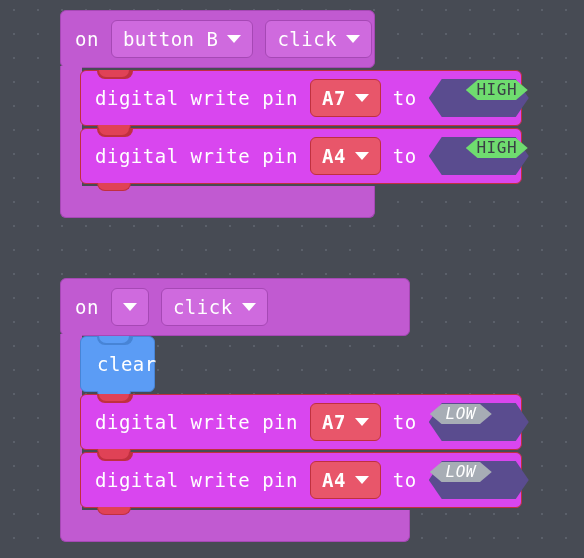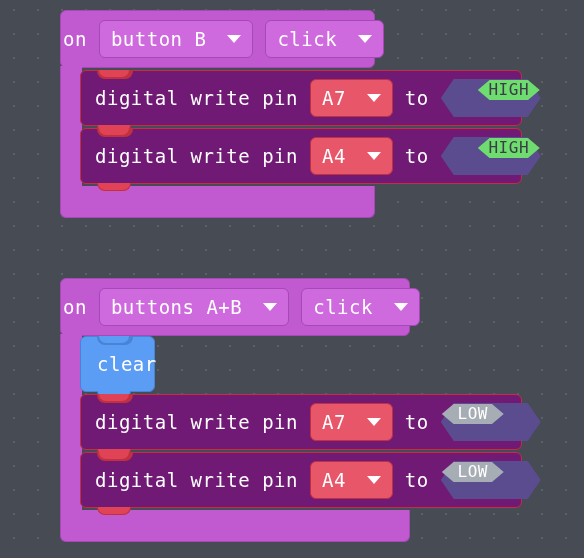--- a/index.html
+++ b/index.html
@@ -20,21 +20,21 @@
     position:absolute;
     background:#c15ad1;
     border:1px solid #a648b5;
     border-radius:6px;
     box-sizing:border-box;
   }
   .hat-head{
     position:absolute;left:0;top:0;
     display:flex;align-items:center;
     gap:12px;
-    padding:0 2px;
+    padding:0 14px;
     box-sizing:border-box;
     height:56px;
   }
   .hat-skirt{
     position:absolute;left:0;
     background:#c15ad1;
     border:1px solid #a648b5;
     border-top:none;
     border-radius:0 0 6px 6px;
     box-sizing:border-box;
@@ -48,21 +48,21 @@
   }
 
   .stmt{
     position:absolute;
     box-sizing:border-box;
     display:flex;align-items:center;
     gap:12px;
     padding:0 14px;
     border-radius:6px;
   }
-  .stmt.red{background:#701a75;border:1px solid #c0303f;}
+  .stmt.red{background:#d946ef;border:1px solid #c0303f;}
   .stmt.blue{background:#5b9cf5;border:1px solid #4784d6;}
   
   .stmt::before{
     content:"";position:absolute;left:16px;top:-1px;
     width:34px;height:8px;
     border-radius:0 0 8px 8px;
     background:inherit;
     border:1px solid transparent;
     border-top:none;
   }
@@ -86,29 +86,29 @@
   .label{
     color:#ffffff;
     font-size:19px;
     line-height:1;
     white-space:nowrap;
     letter-spacing:0.5px;
   }
 
   
   .dropdown{
-    display:inline-flex;align-items:center;gap:21px;
+    display:inline-flex;align-items:center;gap:9px;
     height:38px;
     padding:0 11px;
     border-radius:6px;
     box-sizing:border-box;
     white-space:nowrap;
   }
   .dropdown.on-purple{background:#cf6ade;border:1px solid #a648b5;}
-  .dropdown.on-red{background:#e8566a;border:1px solid #c0303f;}
+  .dropdown.on-red{background:#e8566a;border:1px solid #c0303f;font-weight:bold;}
   .dropdown .dd-text{color:#fff;font-size:19px;line-height:1;letter-spacing:0.5px;}
   .caret{
     width:0;height:0;
     border-left:7px solid transparent;
     border-right:7px solid transparent;
     border-top:8px solid #ffffff;
     display:block;
   }
 
   
@@ -124,21 +124,21 @@
   }
   .hexknob{
     position:absolute;top:1px;height:20px;width:62px;
     display:flex;align-items:center;justify-content:center;
     clip-path:polygon(19% 0, 81% 0, 100% 50%, 81% 100%, 19% 100%, 0 50%);
   }
   .toggle.state-high .hexknob{right:1px;background:#6fdc6f;}
   .toggle.state-low  .hexknob{left:1px;background:#a7adb5;}
   .hexknob .knob-text{font-size:16px;line-height:1;letter-spacing:0.5px;}
   .toggle.state-high .knob-text{color:#3a3f46;}
-  .toggle.state-low  .knob-text{color:#ffffff;}
+  .toggle.state-low  .knob-text{color:#ffffff;font-style:italic;}
 </style>
 </head>
 <body>
 
 <div id="canvas">
 
   <div class="hat" style="left:60px;top:10px;width:315px;height:58px;">
     <div class="hat-head" style="width:315px;">
       <span class="label">on</span>
       <span class="dropdown on-purple">
@@ -183,21 +183,20 @@
         <span class="knob-text">HIGH</span>
       </span>
     </span>
     <span class="notch-bottom"></span>
   </div>
 
   <div class="hat" style="left:60px;top:278px;width:350px;height:58px;">
     <div class="hat-head" style="width:350px;">
       <span class="label">on</span>
       <span class="dropdown on-purple">
-        <span class="dd-text">buttons A+B</span>
         <span class="caret"></span>
       </span>
       <span class="dropdown on-purple">
         <span class="dd-text">click</span>
         <span class="caret"></span>
       </span>
     </div>
   </div>
   <div class="hat-spine" style="left:60px;top:334px;height:176px;"></div>
   <div class="hat-skirt" style="left:60px;top:510px;width:350px;height:32px;"></div>

